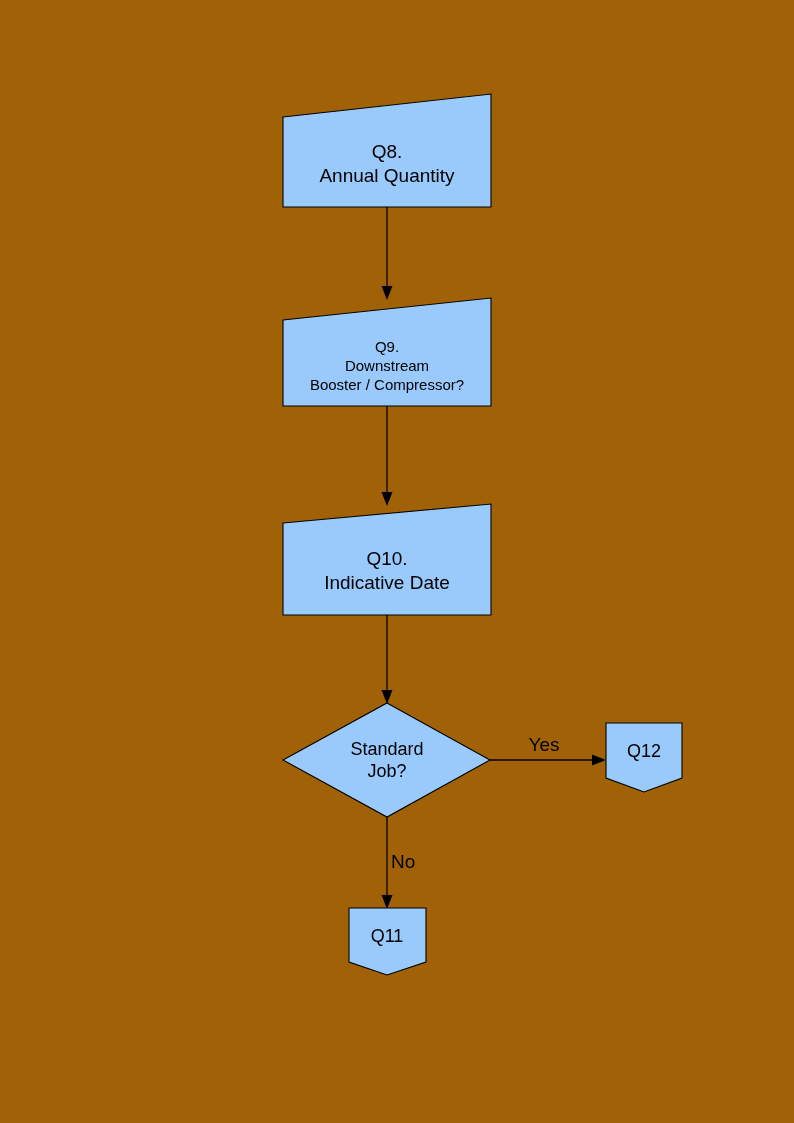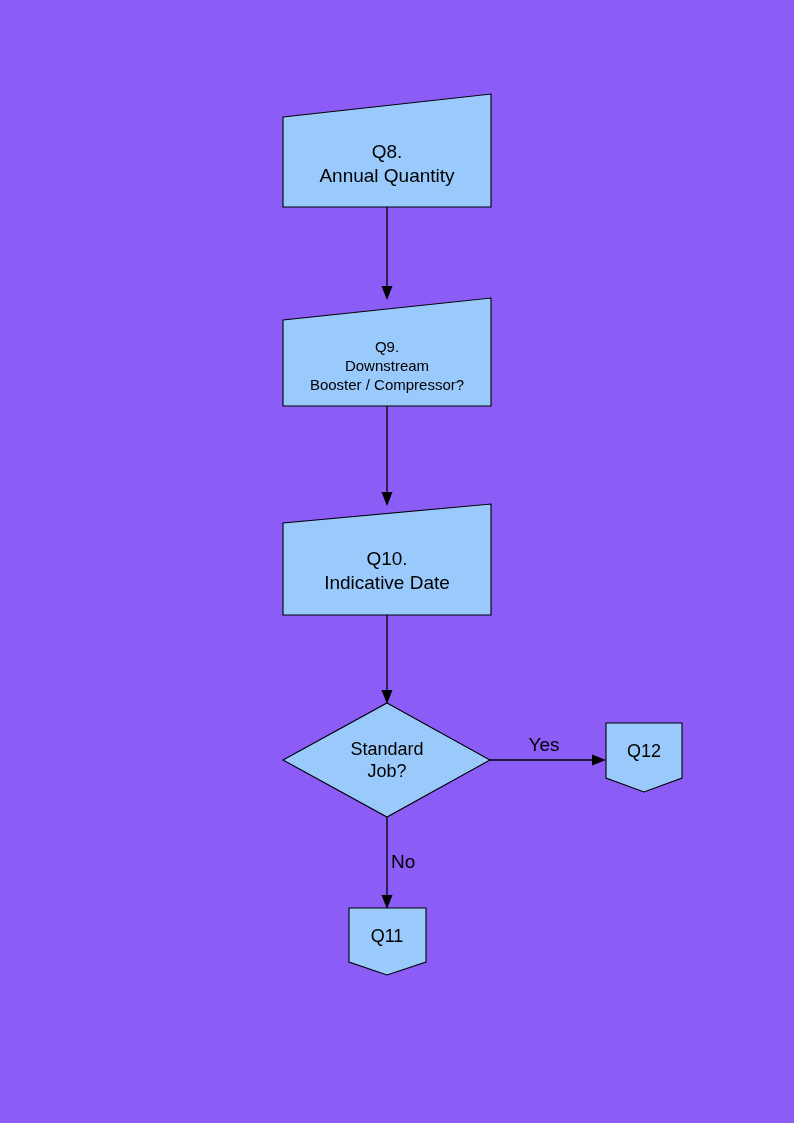--- a/index.html
+++ b/index.html
@@ -11,21 +11,21 @@
   body {
     width: 794px;
     height: 1123px;
     font-family: "Liberation Sans", sans-serif;
     overflow: hidden;
   }
   #canvas {
     position: relative;
     width: 794px;
     height: 1123px;
-    background: #8b5cf6;
+    background: #a16207;
   }
   svg#flow {
     position: absolute;
     top: 0;
     left: 0;
     width: 794px;
     height: 1123px;
     display: block;
   }
   .node-shape {

